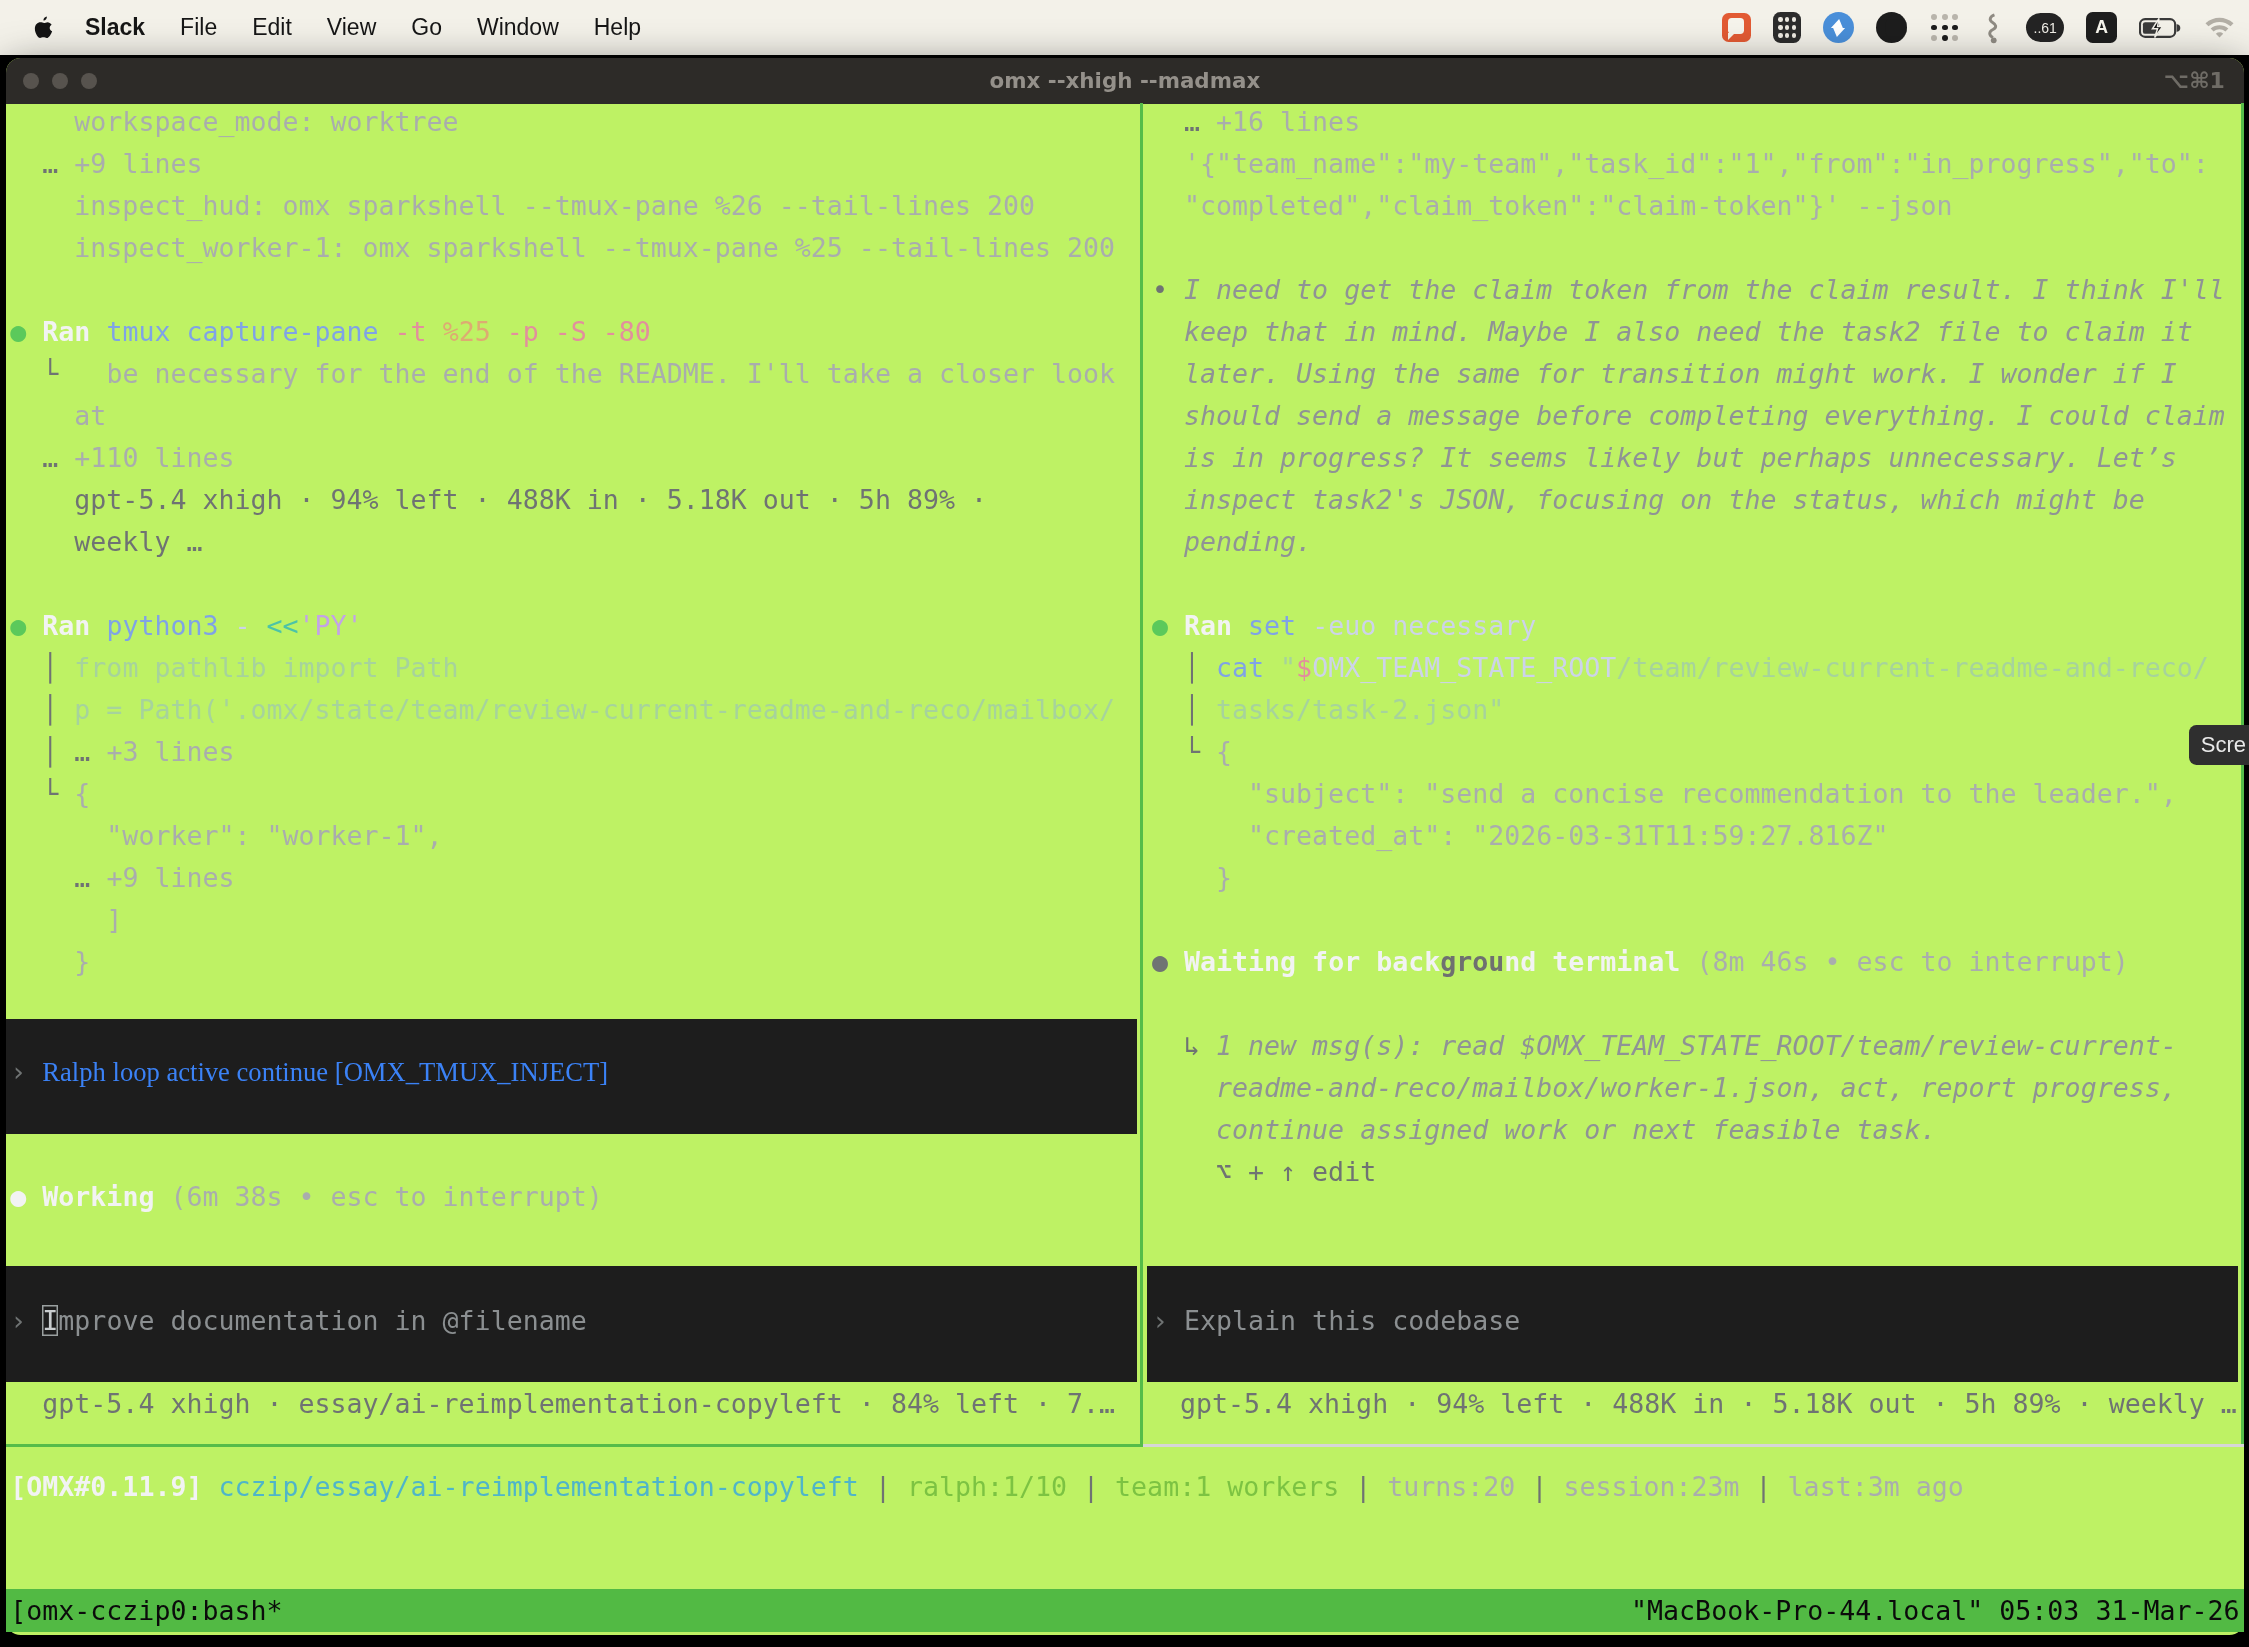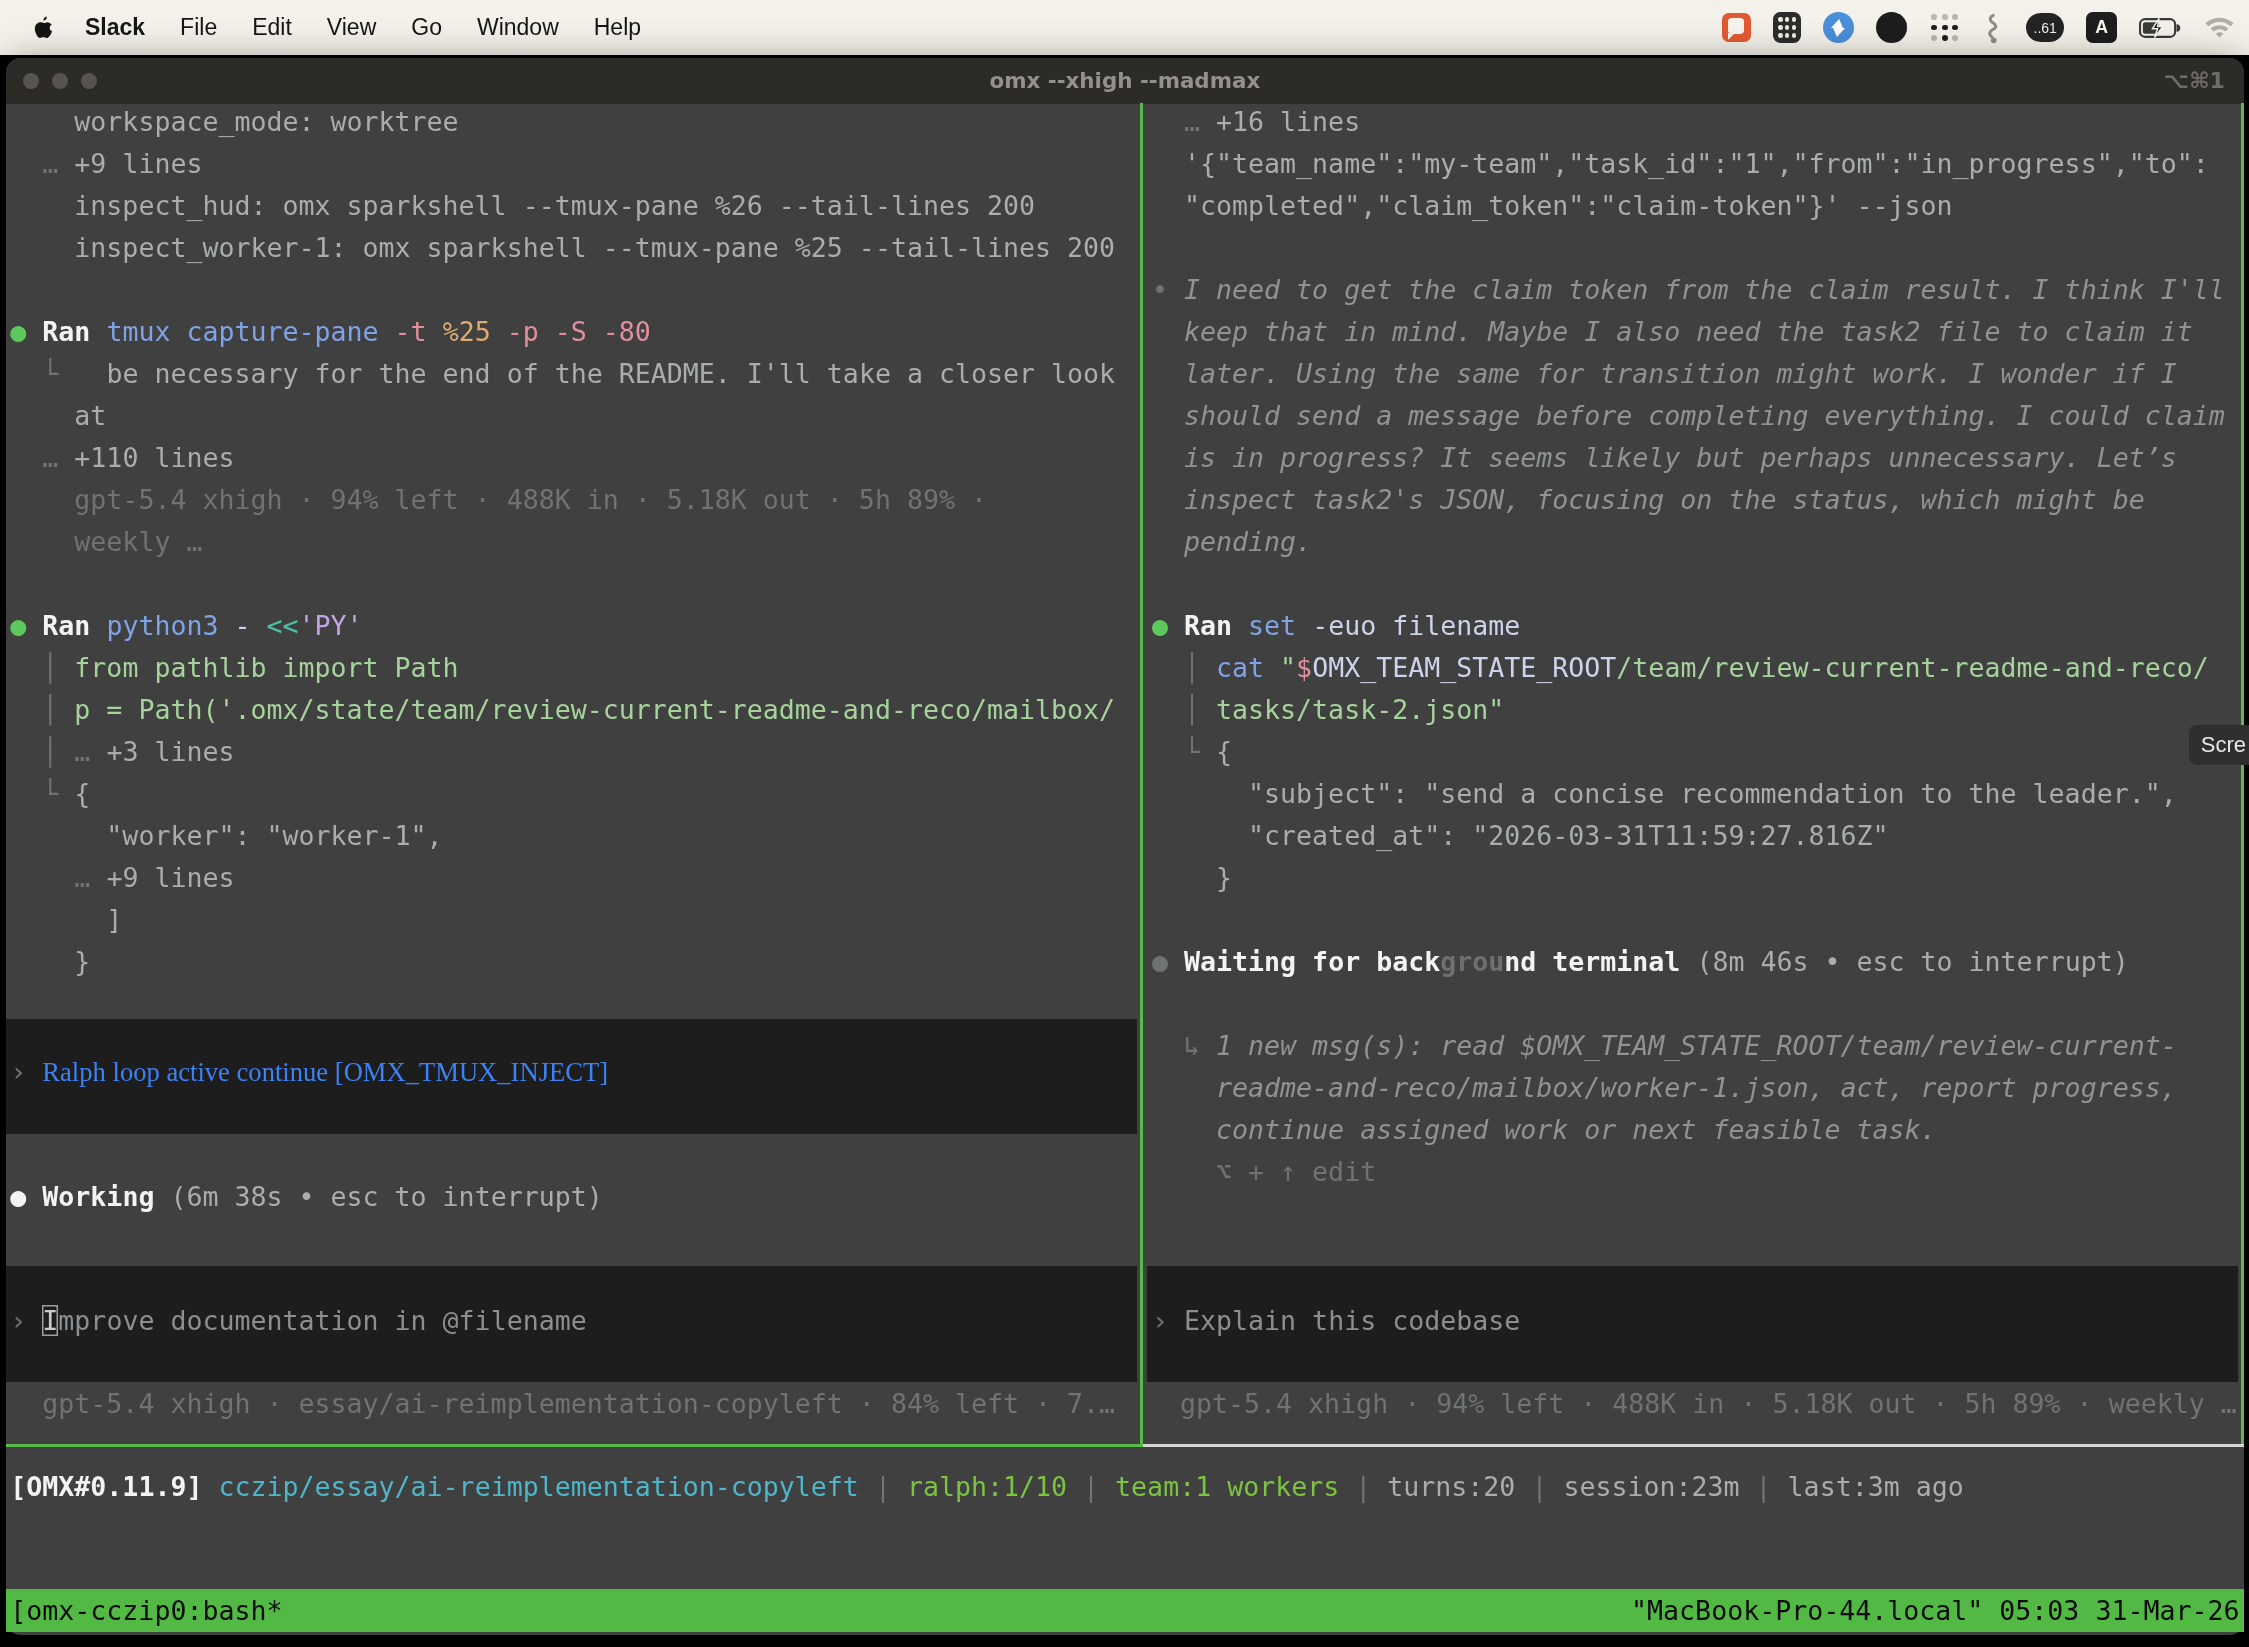--- a/index.html
+++ b/index.html
@@ -29,21 +29,21 @@
   .ic-moon::after{content:"";position:absolute;left:8.9px;top:1.5px;width:25px;height:28px;border-radius:50%;background:#1d1d1d;}
   .ic-dots{width:31px;height:31px;display:grid;grid-template-columns:repeat(3,1fr);place-items:center;}
   .ic-dots i{width:5.9px;height:5.9px;border-radius:50%;background:#1c1c1c;}
   .ic-dots i.lt{background:#b9b5ac;}
   .ic-serpent{font-size:25px;color:#8f8b83;font-family:"DejaVu Sans",sans-serif;}
   .ic-badge{min-width:38px;height:29.5px;background:#242424;border-radius:14.8px;color:#f1efe8;
             font-size:14px;display:flex;align-items:center;justify-content:center;font-family:"Liberation Sans",sans-serif;}
   .ic-abox{width:31px;height:31px;background:#1e1e1e;border-radius:6.6px;color:#f6f4ec;font-weight:bold;
            font-size:17.7px;display:flex;align-items:center;justify-content:center;font-family:"Liberation Sans",sans-serif;}
   
-  .window{position:absolute;left:5.9px;top:58px;width:2238px;height:1577px;background:#404040;
+  .window{position:absolute;left:5.9px;top:58px;width:2238px;height:1577px;background:#bef264;
           border-radius:14.8px;overflow:hidden;box-shadow:0 13.3px 44px rgba(0,0,0,.7);}
   .titlebar{position:absolute;left:0;top:0;width:100%;height:46px;background:#2d2b28;}
   .tl-dot{position:absolute;top:14.8px;width:16px;height:16px;border-radius:50%;background:#57534e;}
   .title{position:absolute;left:0;top:0;width:100%;height:46px;line-height:46px;text-align:center;
          color:#94908a;font-size:21.4px;font-weight:bold;font-family:"DejaVu Sans",sans-serif;}
   .title-hint{position:absolute;right:19px;top:0;height:46px;line-height:46px;color:#6f6c66;
               font-size:22px;font-weight:bold;font-family:"DejaVu Sans",sans-serif;}
   
   .term{position:absolute;left:0;top:103px;width:2250px;height:1544px;font-size:26.6px;}
   .pane-flow{position:absolute;top:101px;}
@@ -208,21 +208,21 @@
         <div class="tline"><span class="seg g">  "completed","claim_token":"claim-token"}' --json</span></div>
         <div class="tline"></div>
         <div class="tline"><span class="seg dim">• </span><span class="seg it">I need to get the claim token from the claim result. I think I'll</span></div>
         <div class="tline"><span class="seg it">  keep that in mind. Maybe I also need the task2 file to claim it</span></div>
         <div class="tline"><span class="seg it">  later. Using the same for transition might work. I wonder if I</span></div>
         <div class="tline"><span class="seg it">  should send a message before completing everything. I could claim</span></div>
         <div class="tline"><span class="seg it">  is in progress? It seems likely but perhaps unnecessary. Let’s</span></div>
         <div class="tline"><span class="seg it">  inspect task2's JSON, focusing on the status, which might be</span></div>
         <div class="tline"><span class="seg it">  pending.</span></div>
         <div class="tline"></div>
-        <div class="tline"><span class="seg grnb">● </span><span class="seg w">Ran </span><span class="seg blu">set </span><span class="seg lav">-euo filename</span></div>
+        <div class="tline"><span class="seg grnb">● </span><span class="seg w">Ran </span><span class="seg blu">set </span><span class="seg lav">-euo necessary</span></div>
         <div class="tline"><span class="seg dim">  │ </span><span class="seg blu">cat </span><span class="seg code">"</span><span class="seg pnk">$</span><span class="seg lav">OMX_TEAM_STATE_ROOT</span><span class="seg code">/team/review-current-readme-and-reco/</span></div>
         <div class="tline"><span class="seg dim">  │ </span><span class="seg code">tasks/task-2.json"</span></div>
         <div class="tline"><span class="seg dim">  └ </span><span class="seg g">{</span></div>
         <div class="tline"><span class="seg g">      "subject": "send a concise recommendation to the leader.",</span></div>
         <div class="tline"><span class="seg g">      "created_at": "2026-03-31T11:59:27.816Z"</span></div>
         <div class="tline"><span class="seg g">    }</span></div>
         <div class="tline"></div>
         <div class="tline"><span class="seg dim">● </span><span class="seg w">Waiting for back</span><span class="seg shim">grou</span><span class="seg w">nd terminal </span><span class="seg g">(8m 46s • esc to interrupt)</span></div>
         <div class="tline"></div>
         <div class="tline"><span class="seg dim">  ↳ </span><span class="seg it">1 new msg(s): read $OMX_TEAM_STATE_ROOT/team/review-current-</span></div>

